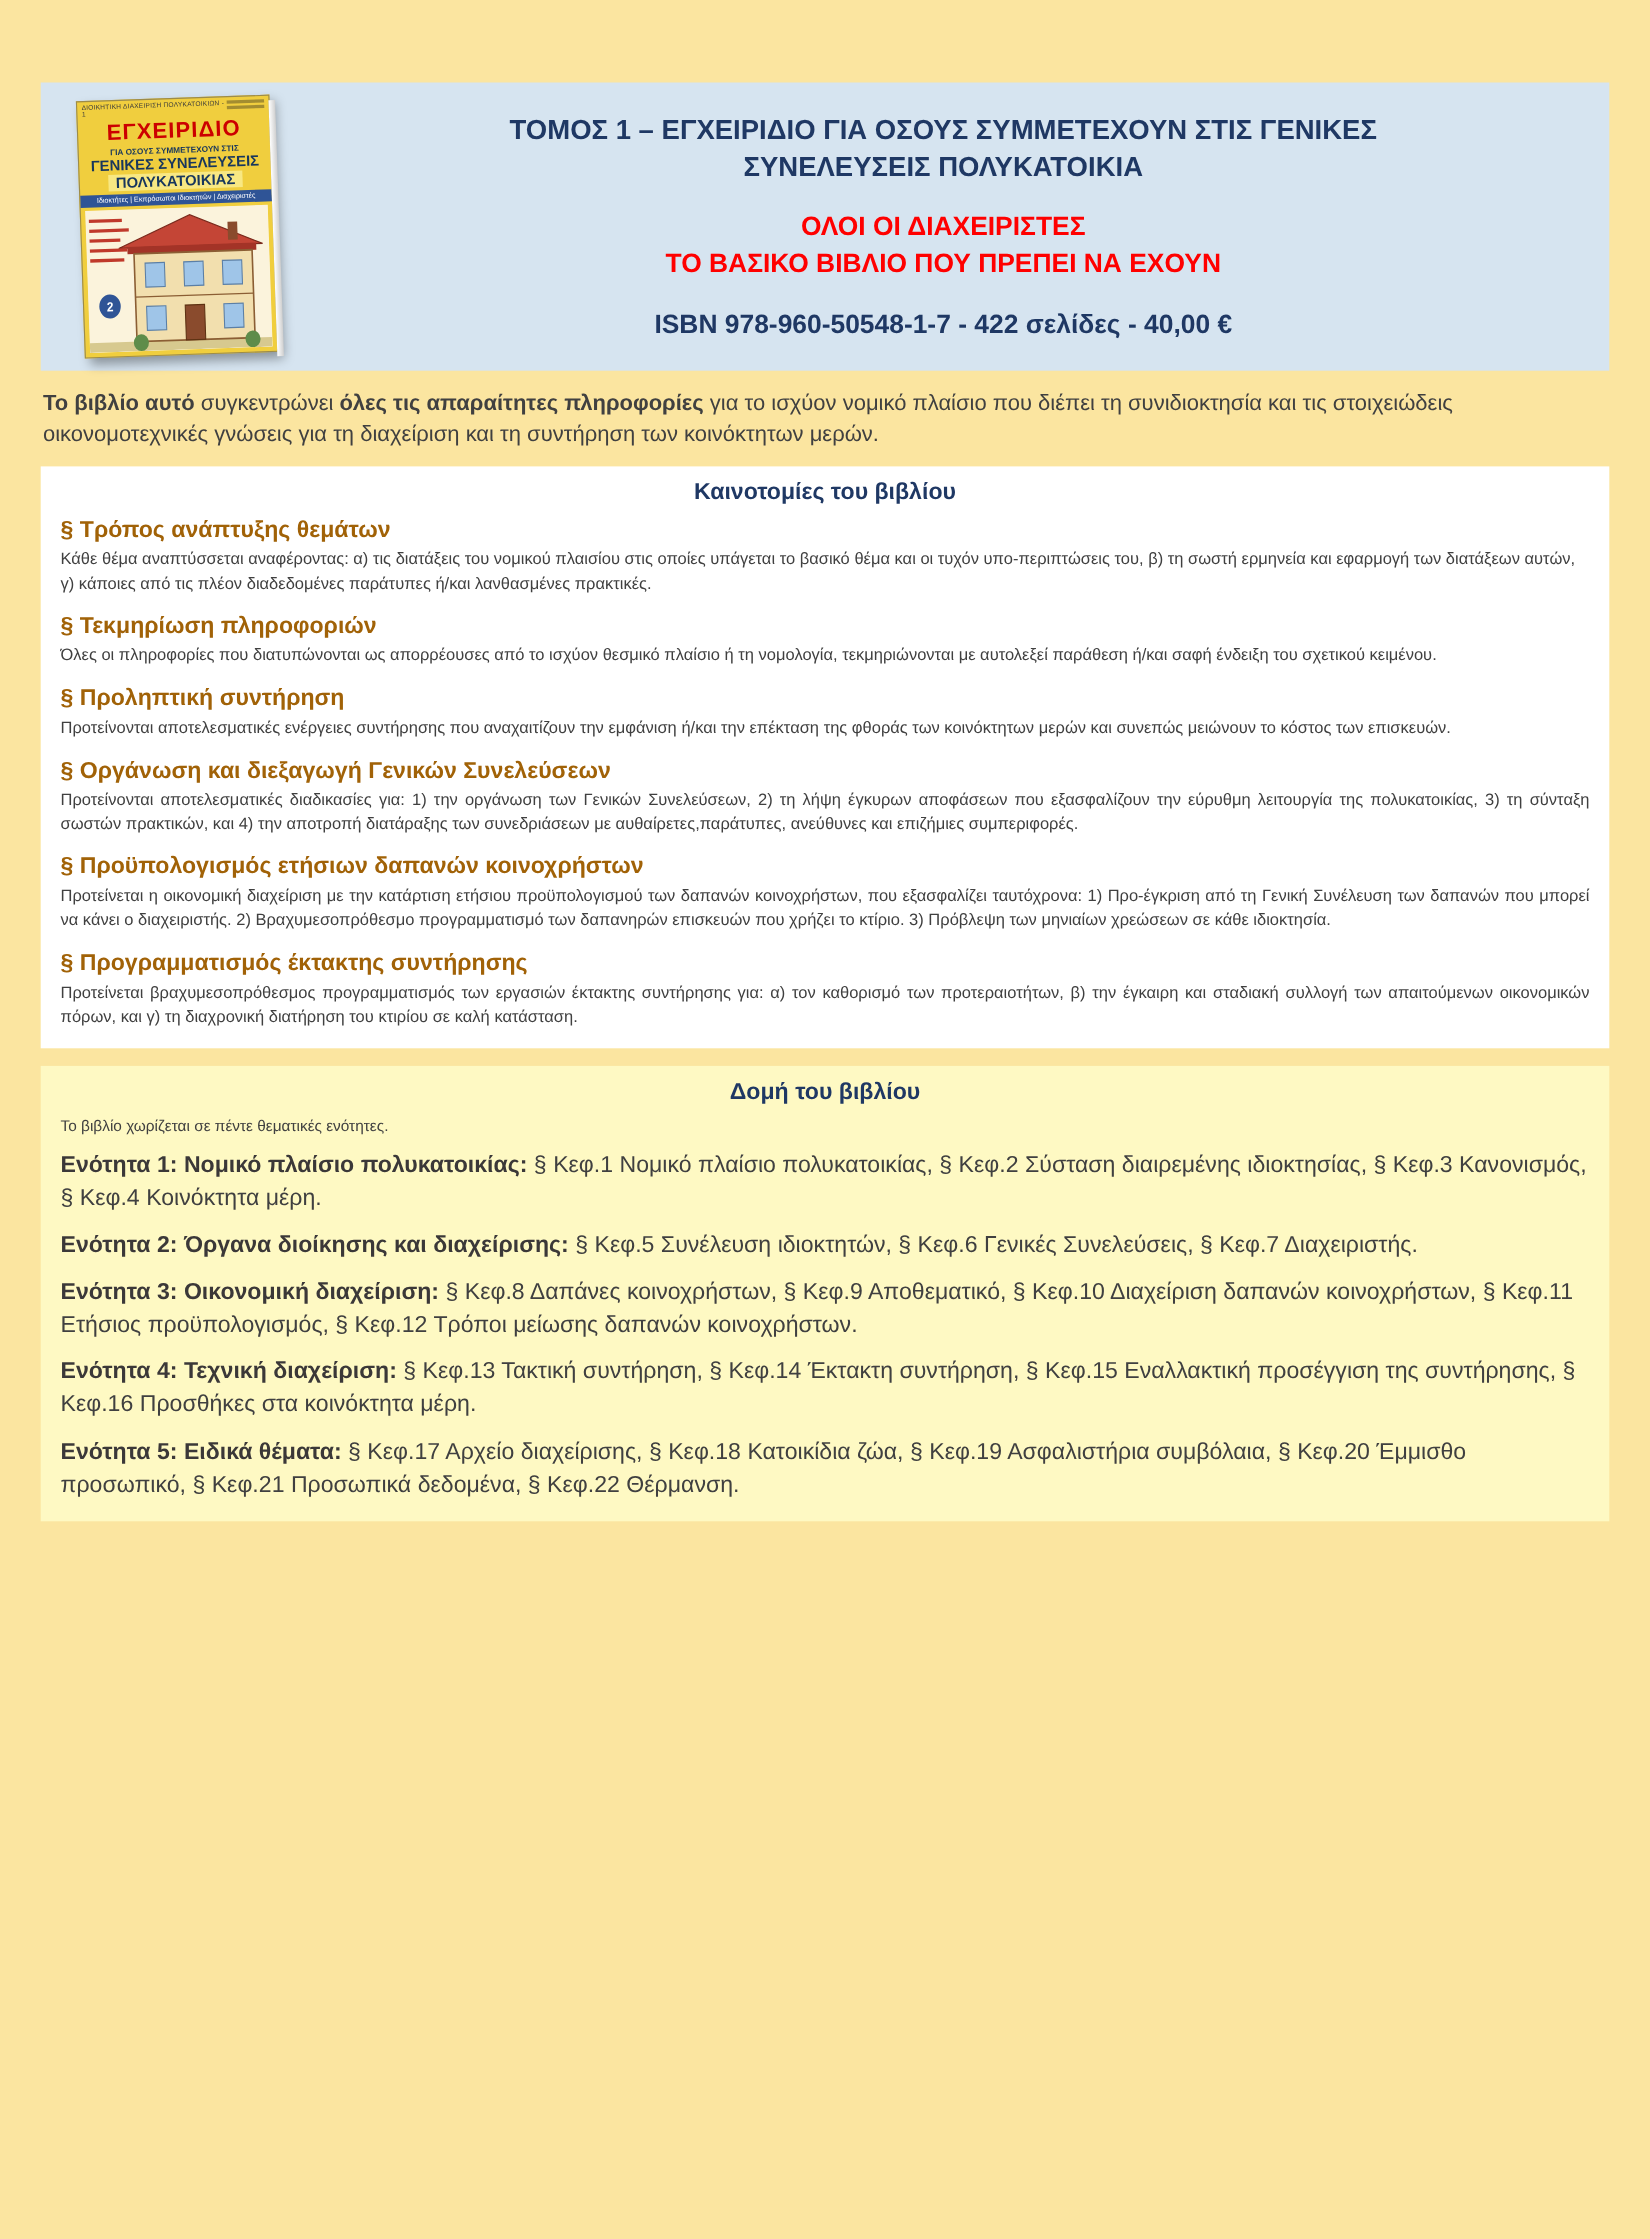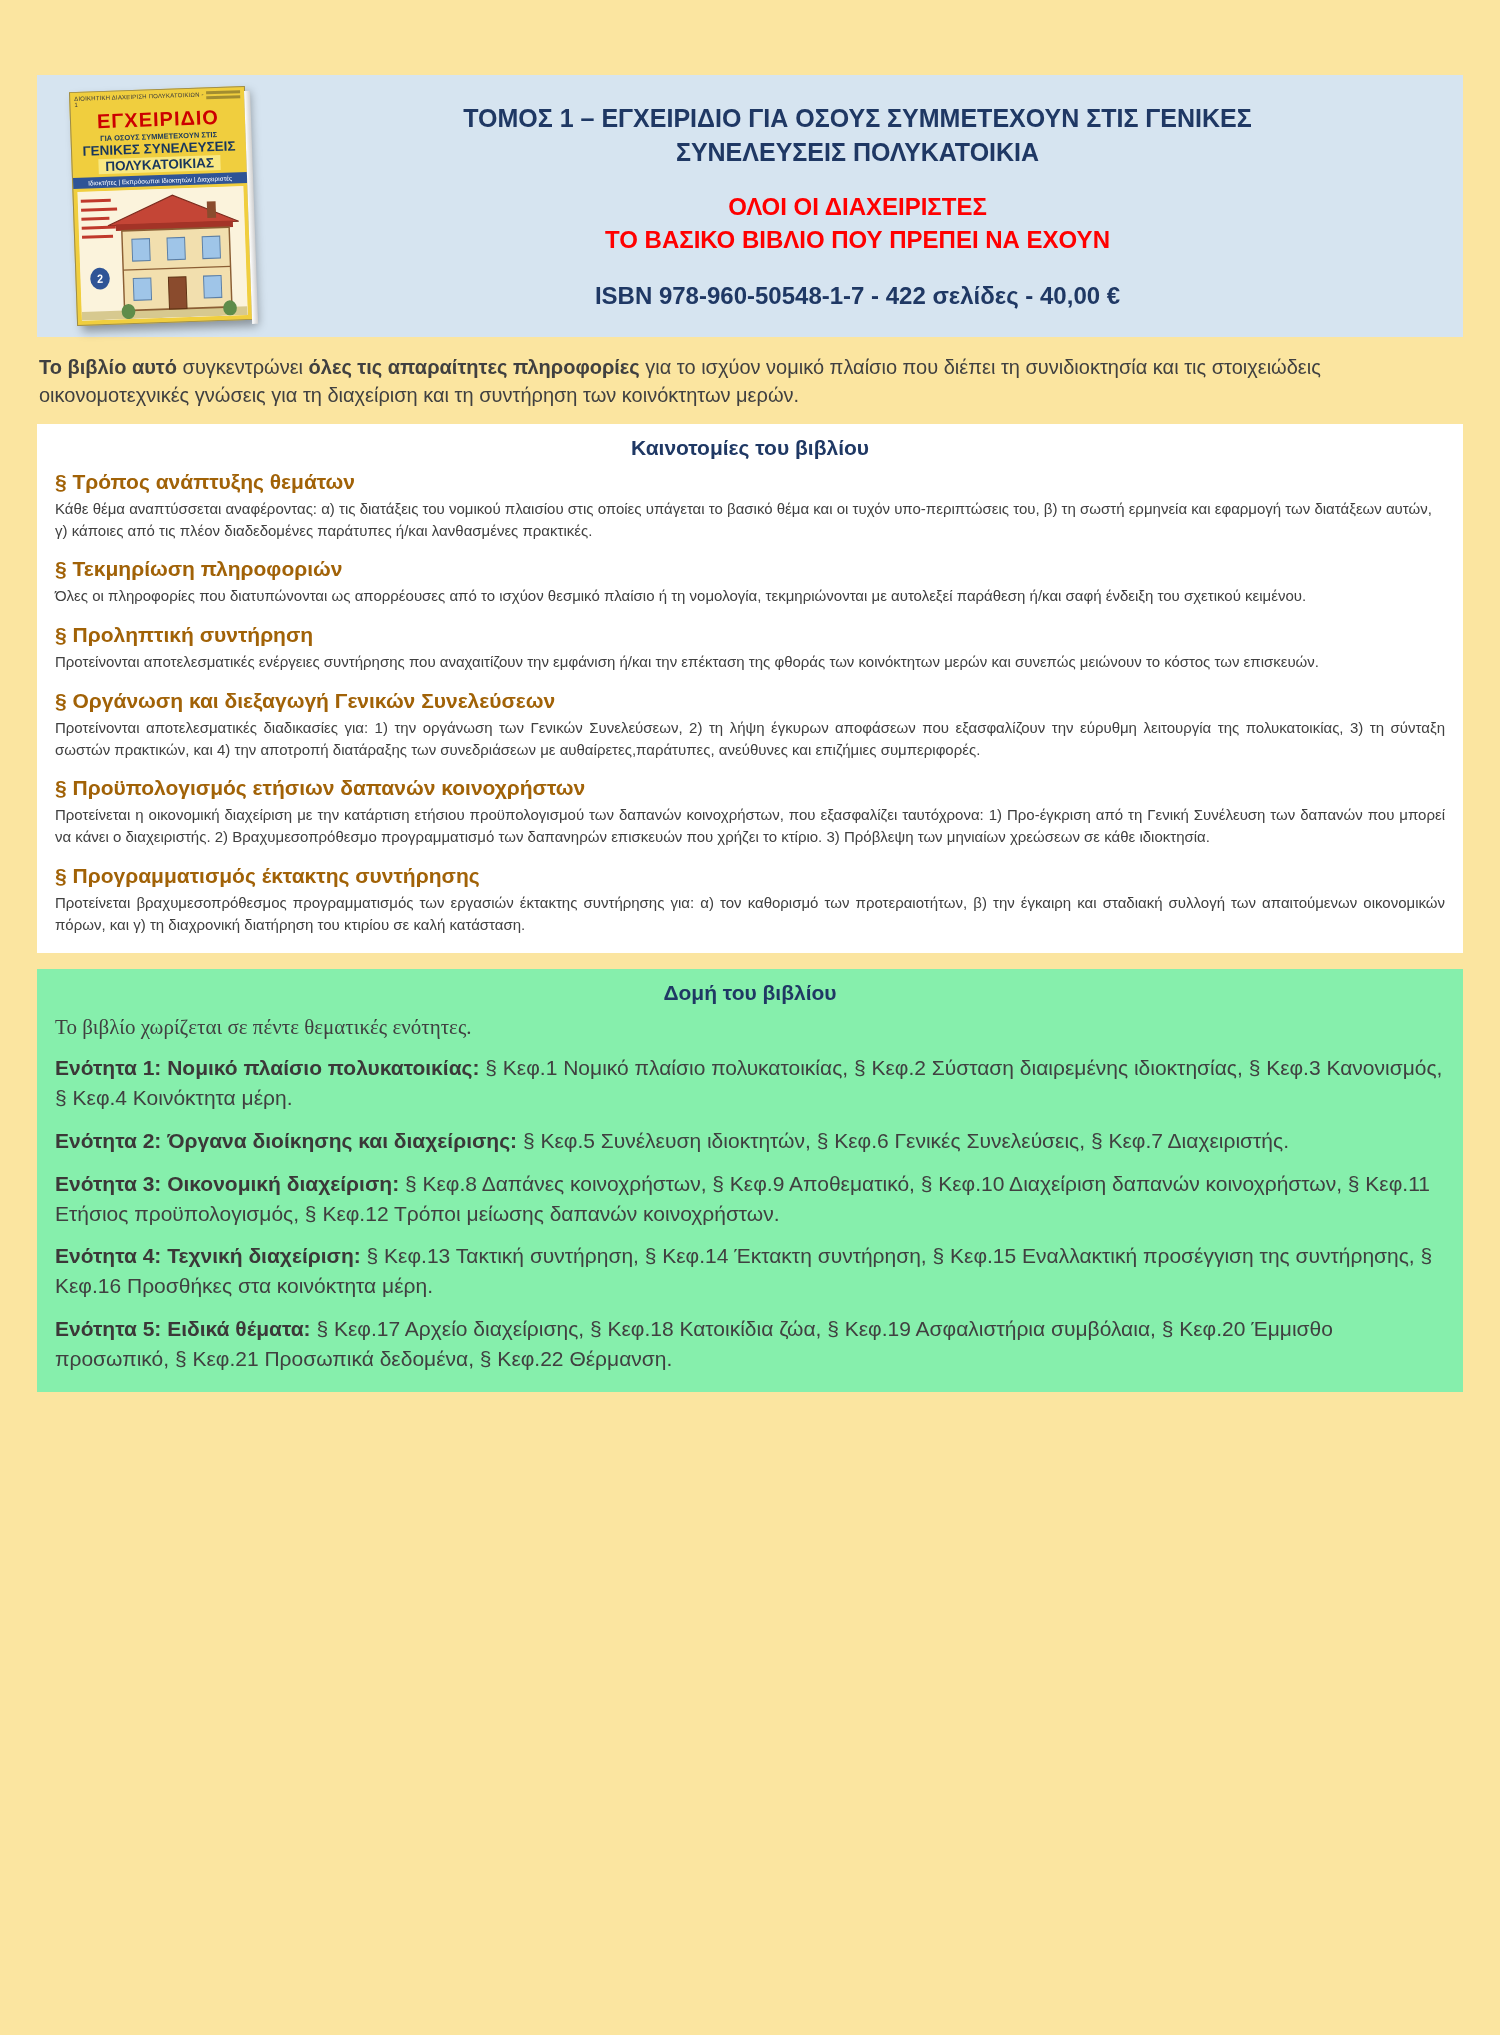--- a/index.html
+++ b/index.html
@@ -149,21 +149,21 @@
   }
   .intro-par b { color: #404040; }
 
   
   .innovations-box {
     background: #ffffff;
     padding: 8px 18px 18px 18px;
     margin-top: 14px;
   }
   .structure-box {
-    background: #86efac;
+    background: #fef9c3;
     padding: 8px 18px 18px 18px;
     margin-top: 16px;
   }
   .box-title {
     text-align: center;
     font-weight: bold;
     color: #1F3864;
     font-size: 21px;
     margin: 4px 0 2px 0;
   }
@@ -176,24 +176,23 @@
   .innov-heading.first { margin-top: 10px; }
   .innov-body {
     font-size: 15px;
     line-height: 1.45;
     margin: 0;
     color: #404040;
   }
   .innov-body.justify { text-align: justify; }
 
   .structure-intro {
-    font-size: 21px;
+    font-size: 14px;
     margin: 10px 0 4px 0;
     color: #404040;
-    font-family: Liberation Serif, serif;
   }
   .unit {
     font-size: 21px;
     line-height: 1.42;
     margin: 13px 1px 0 0;
     color: #404040;
   }
   .unit-label { font-weight: bold; color: #3B3838; }
 </style>
 </head>

